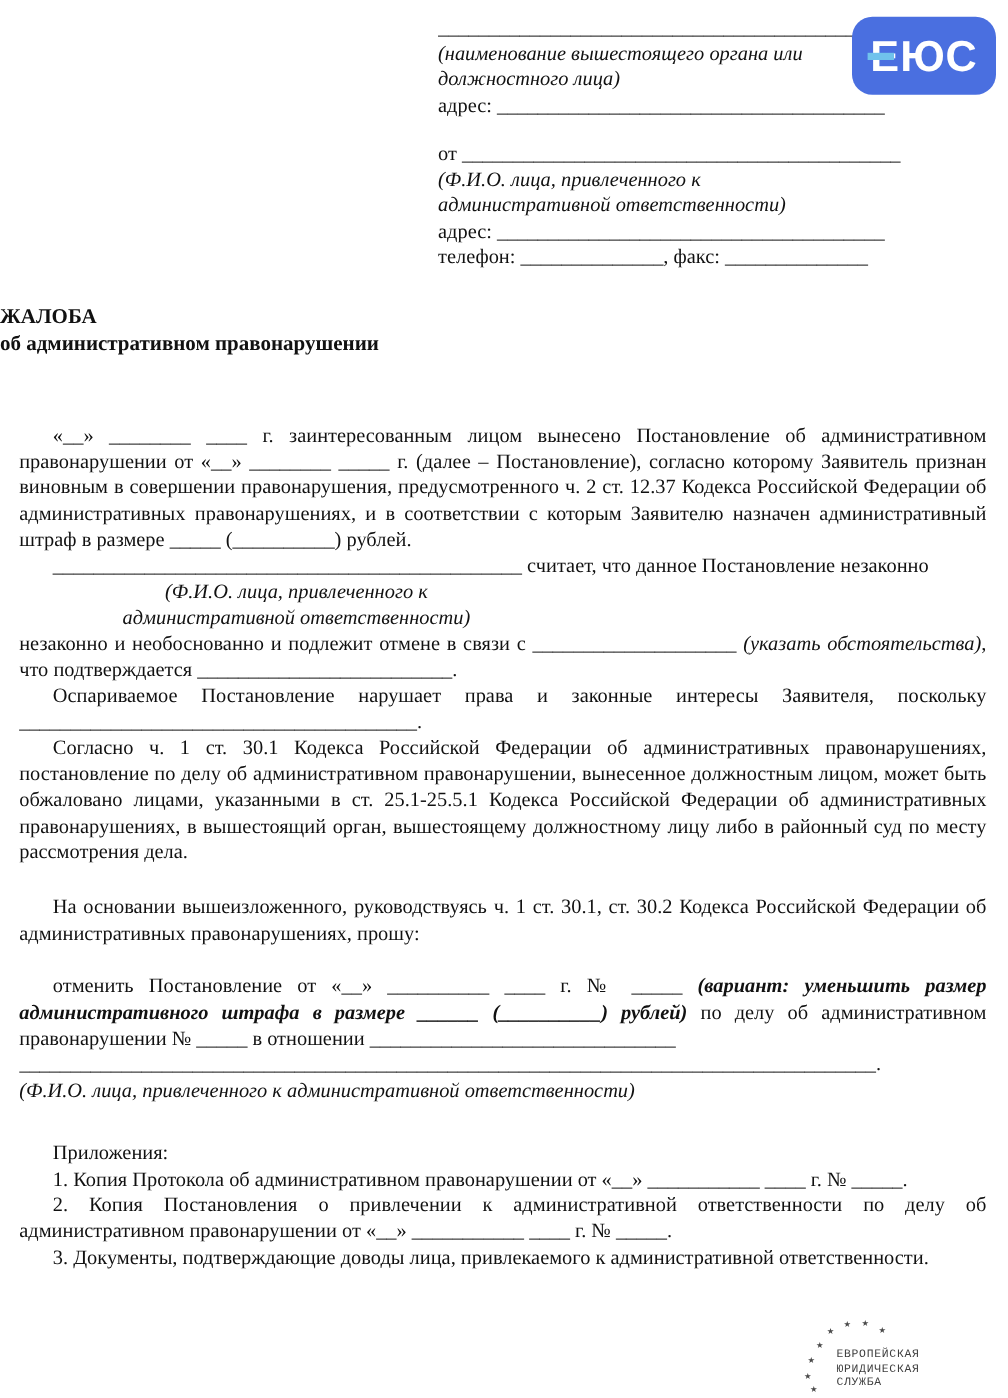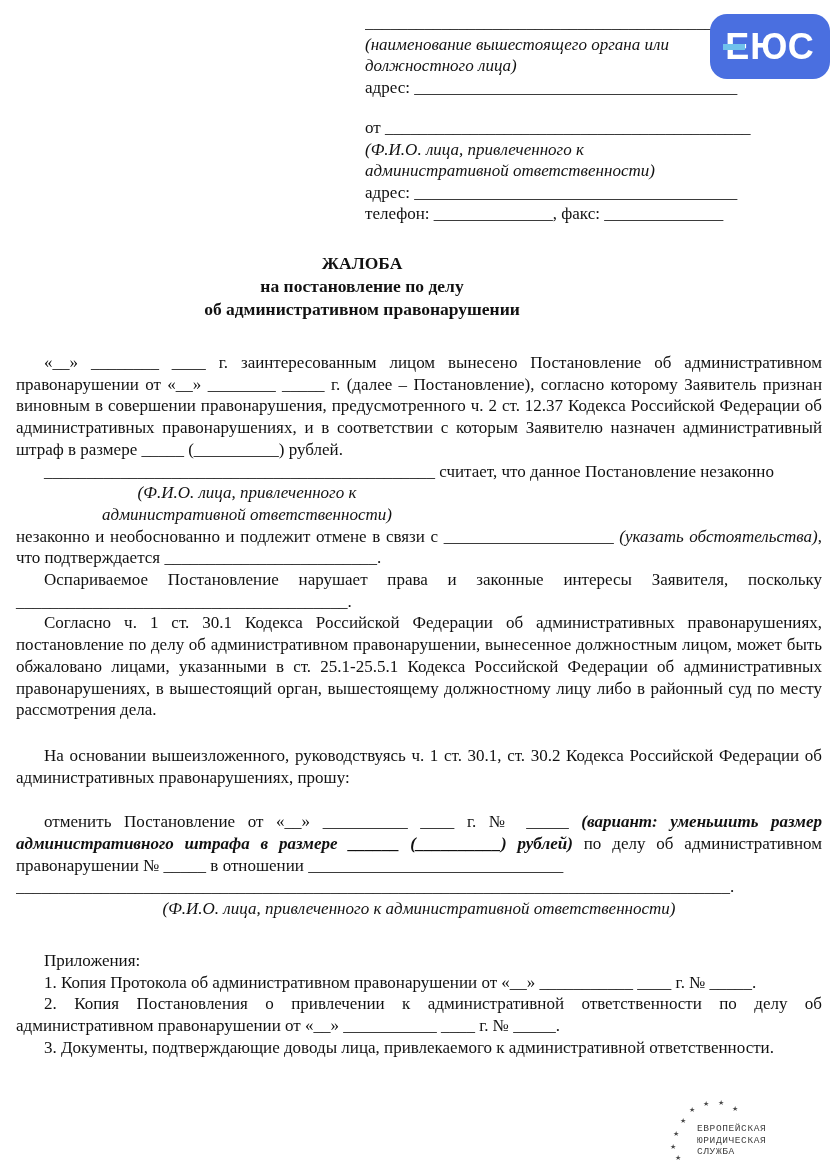--- a/index.html
+++ b/index.html
@@ -36,39 +36,39 @@
     position:absolute; top:12px; left:365px; width:392px;
     line-height:21.5px;
   }
   .h-line { white-space:nowrap; overflow:hidden; }
   .h-caption { font-style:italic; line-height:21.5px; }
   .h-gap { height:19px; }
 
   
   .doc-title {
     position:absolute; top:252px; left:0; width:724px;
-    text-align:center; font-weight:bold; line-height:23px;
+    font-weight:bold; line-height:23px;
     font-size:17.5px;
   }
 
   
   .body-text {
     position:absolute; top:352px; left:0; width:840px;
     padding:0 18px 0 16px;
     line-height:21.7px;
   }
   .jp { text-align:justify; margin:0; }
   .ind { text-indent:28px; }
   .it { font-style:italic; }
   .bi { font-style:italic; font-weight:bold; }
   .fio-caption-left {
     width:462px; text-align:center; font-style:italic; line-height:21.7px;
   }
   .full-line { white-space:nowrap; overflow:hidden; }
-  .center-caption { text-align:center; font-style:italic; line-height:21.7px; }
+  .center-caption { font-style:italic; line-height:21.7px; }
   .gap-a { margin-top:24px; }
   .gap-b { margin-top:23px; }
   .gap-c { margin-top:30px; }
 
   
   .els-logo {
     position:absolute; left:655px; top:1095px; width:150px; height:70px;
     color:#3e3e3e;
   }
   .els-star {
@@ -99,21 +99,20 @@
     <div class="h-gap"></div>
     <div class="h-line"><span>от </span><span>___________________________________________</span></div>
     <div class="h-caption">(Ф.И.О. лица, привлеченного к</div>
     <div class="h-caption">административной ответственности)</div>
     <div class="h-line"><span>адрес: </span><span>______________________________________</span></div>
     <div class="h-line"><span>телефон: </span><span>______________</span><span>, факс: </span><span>______________</span></div>
   </div>
 
   <div class="doc-title">
     <div>ЖАЛОБА</div>
-    <div>на постановление по делу</div>
     <div>об административном правонарушении</div>
   </div>
 
   <div class="body-text">
     <p class="jp ind"><span>«__» ________ ____ г. заинтересованным лицом вынесено Постановление об административном правонарушении от «__» ________ _____ г. (далее – Постановление), согласно которому Заявитель признан виновным в совершении правонарушения, предусмотренного ч. 2 ст. 12.37 Кодекса Российской Федерации об административных правонарушениях, и в соответствии с которым Заявителю назначен административный штраф в размере _____ (__________) рублей.</span></p>
 
     <p class="jp ind"><span>______________________________________________</span><span> считает, что данное Постановление незаконно</span></p>
     <div class="fio-caption-left">
       <div>(Ф.И.О. лица, привлеченного к</div>
       <div>административной ответственности)</div>

